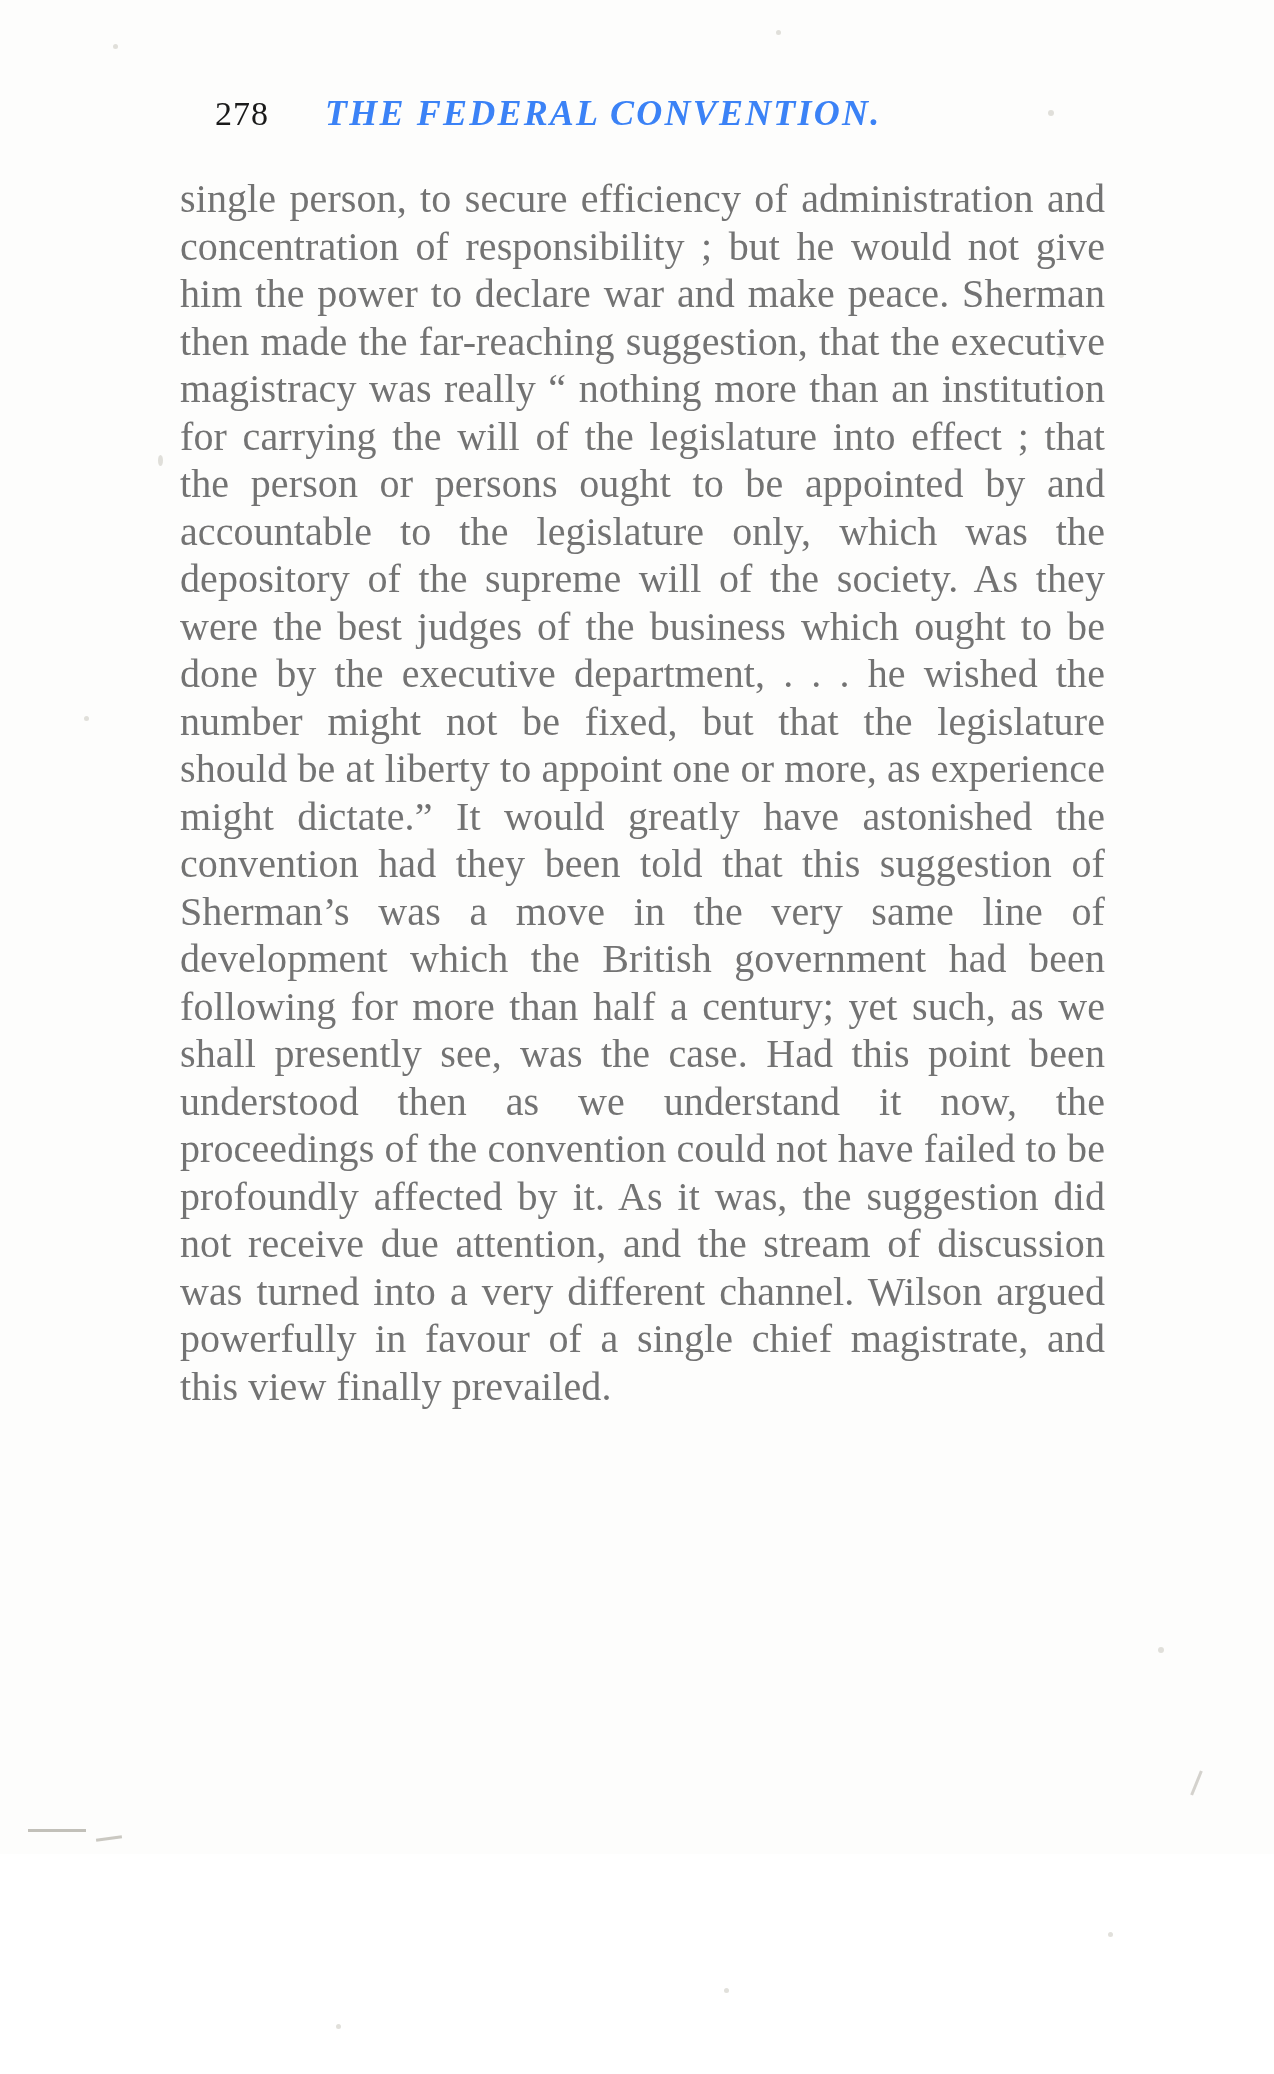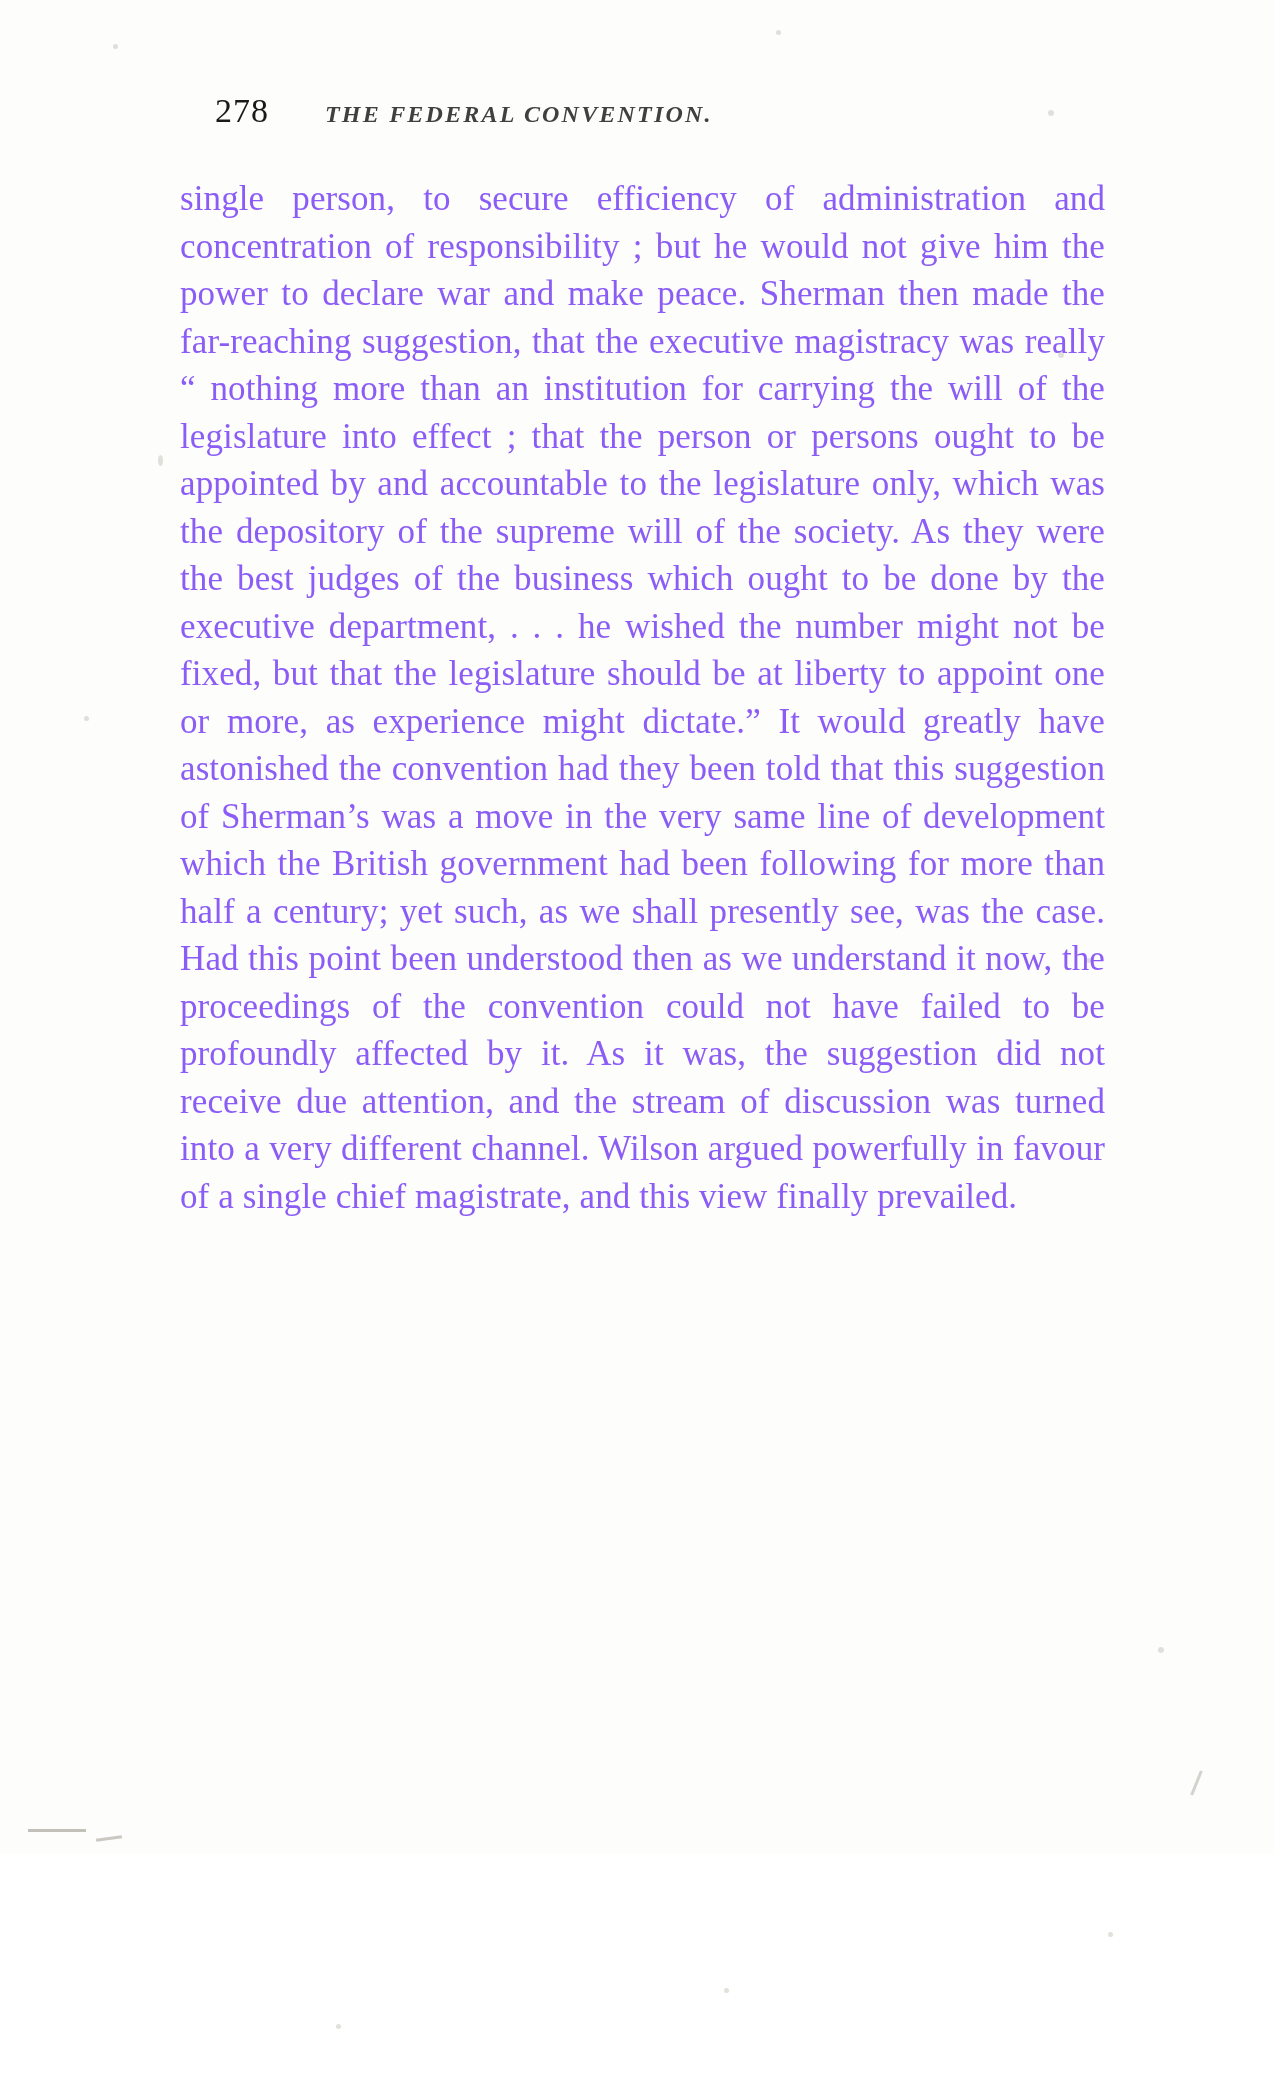--- a/index.html
+++ b/index.html
@@ -36,36 +36,36 @@
     font-family: "Liberation Serif", serif;
     font-size: 34px;
     letter-spacing: 1px;
     color: #1a1a1a;
     width: 110px;
   }
   .running-head {
     font-family: "Liberation Serif", serif;
     font-style: italic;
     font-weight: bold;
-    font-size: 24px;
+    font-size: 36px;
     letter-spacing: 2.2px;
-    color: #404040;
+    color: #3b82f6;
     white-space: nowrap;
   }
   .body-text {
     position: absolute;
     left: 180px;
     top: 175px;
     width: 925px;
   }
   .para {
     margin: 0;
-    font-size: 35px;
+    font-size: 40px;
     line-height: 47.5px;
-    color: #8b5cf6;
+    color: #737373;
     text-align: justify;
     text-justify: inter-word;
     letter-spacing: 0.1px;
   }
   .para + .para {
     margin-top: 0;
   }
   .indent {
     text-indent: 42px;
   }

